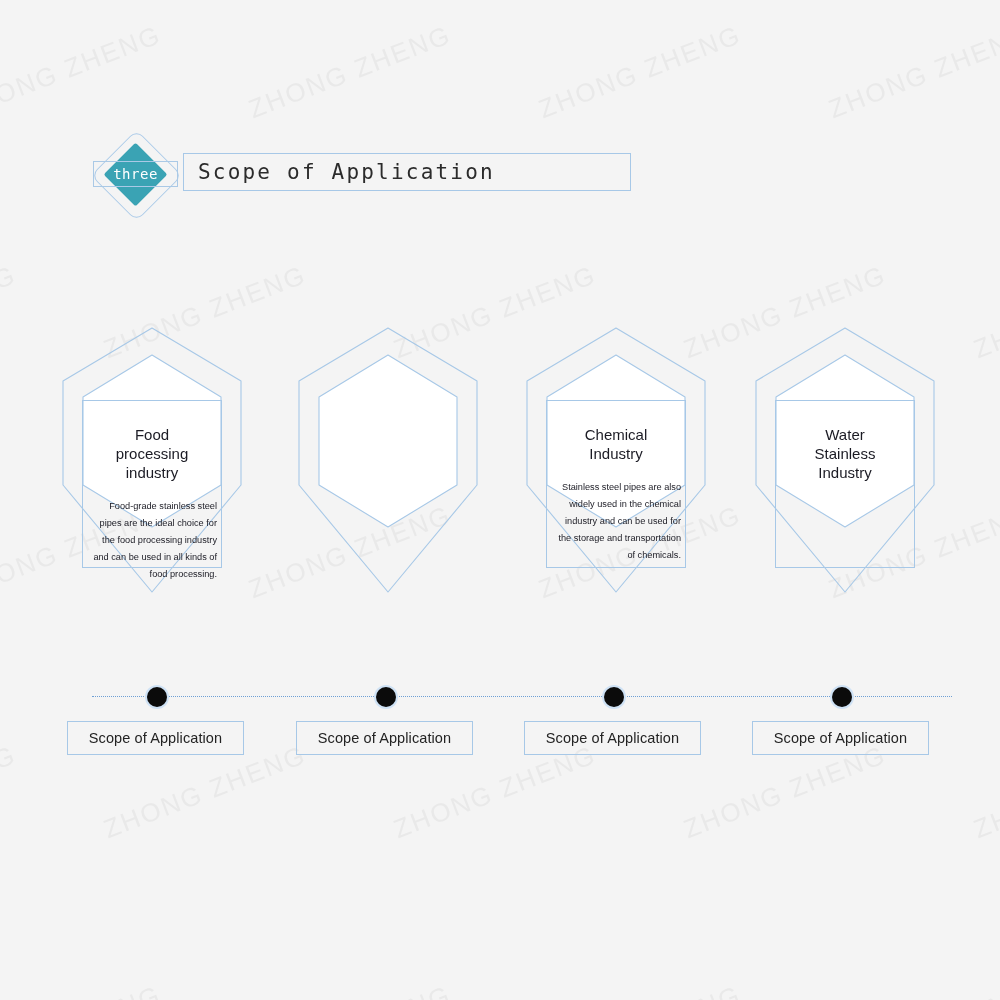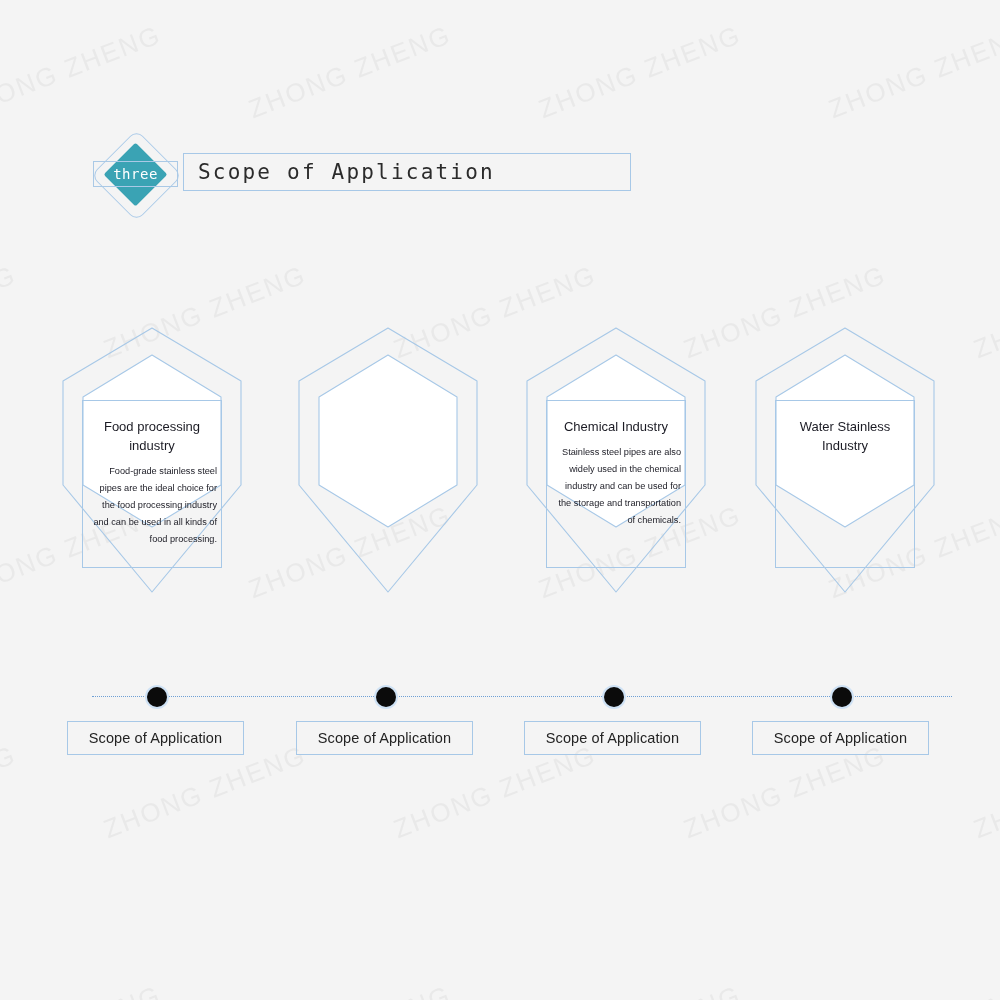--- a/index.html
+++ b/index.html
@@ -140,24 +140,24 @@
     top: 75px;
     width: 140px;
     height: 168px;
     border: 1px solid #a7c8e7;
     box-sizing: border-box;
     background: transparent;
     padding: 8px 4px 0 4px;
     text-align: center;
   }
   .card-title {
-    font-size: 13px;
+    font-size: 15px;
     color: #1b1b24;
     line-height: 19px;
-    margin: 8px;
+    margin: 16px;
     font-weight: 400;
   }
   .card-body {
     font-size: 9.2px;
     color: #1b1b24;
     line-height: 17px;
     margin: 0;
     font-weight: 400;
     text-align: right;
   }

